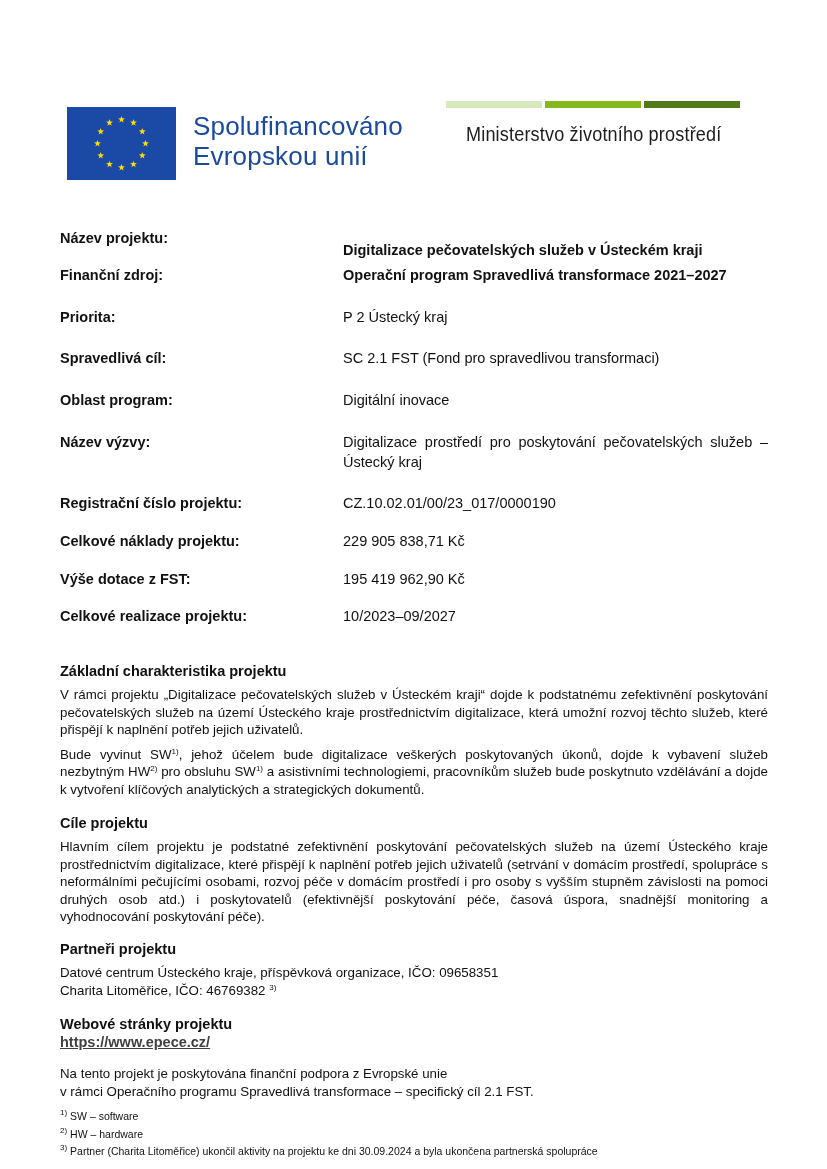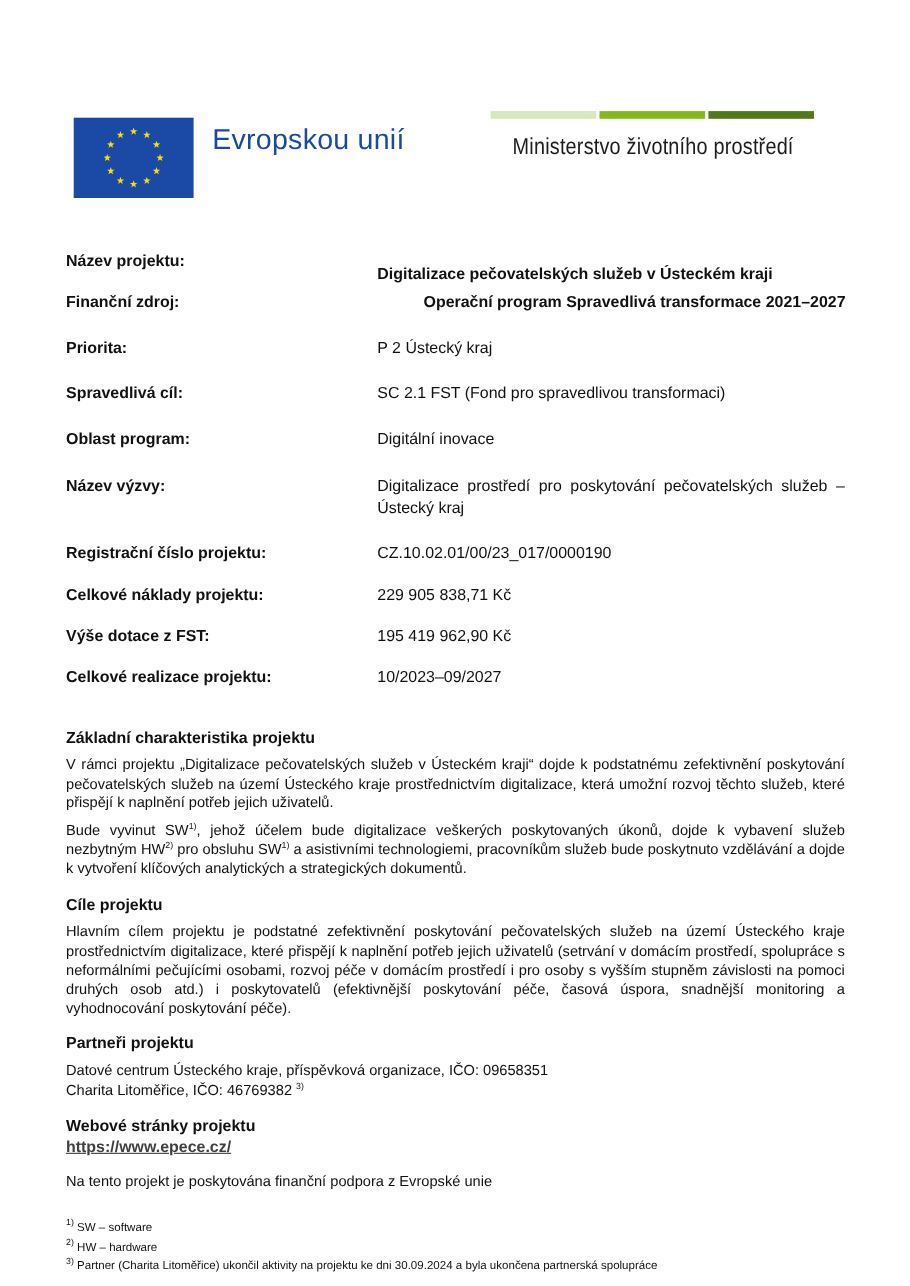--- a/index.html
+++ b/index.html
@@ -49,38 +49,39 @@
       <polygon points="66.50,53.68 67.35,56.12 69.92,56.17 67.87,57.73 68.62,60.20 66.50,58.72 64.38,60.20 65.13,57.73 63.08,56.17 65.65,56.12" fill="#ffdd00"></polygon>
       <polygon points="54.50,56.90 55.35,59.34 57.92,59.39 55.87,60.94 56.62,63.41 54.50,61.94 52.38,63.41 53.13,60.94 51.08,59.39 53.65,59.34" fill="#ffdd00"></polygon>
       <polygon points="42.50,53.68 43.35,56.12 45.92,56.17 43.87,57.73 44.62,60.20 42.50,58.72 40.38,60.20 41.13,57.73 39.08,56.17 41.65,56.12" fill="#ffdd00"></polygon>
       <polygon points="33.72,44.90 34.56,47.34 37.14,47.39 35.08,48.94 35.83,51.41 33.72,49.94 31.60,51.41 32.35,48.94 30.29,47.39 32.87,47.34" fill="#ffdd00"></polygon>
       <polygon points="30.50,32.90 31.35,35.34 33.92,35.39 31.87,36.94 32.62,39.41 30.50,37.94 28.38,39.41 29.13,36.94 27.08,35.39 29.65,35.34" fill="#ffdd00"></polygon>
       <polygon points="33.72,20.90 34.56,23.34 37.14,23.39 35.08,24.94 35.83,27.41 33.72,25.94 31.60,27.41 32.35,24.94 30.29,23.39 32.87,23.34" fill="#ffdd00"></polygon>
       <polygon points="42.50,12.12 43.35,14.55 45.92,14.60 43.87,16.16 44.62,18.63 42.50,17.16 40.38,18.63 41.13,16.16 39.08,14.60 41.65,14.55" fill="#ffdd00"></polygon>
     </svg>
 </div>
 <div class="abs eu-text" style="color: rgb(26, 74, 158);">
+  <div>Spolufinancováno</div>
   <div>Evropskou unií</div>
 </div>
 
 <div class="abs mzp-bars">
   <div class="bar" style="background: rgb(216, 232, 189);"></div>
   <div class="bar" style="background: rgb(132, 184, 28);"></div>
   <div class="bar" style="background: rgb(82, 122, 27);"></div>
 </div>
 <div class="abs mzp-text">Ministerstvo životního prostředí</div>
 
 <div>
   <div class="info-row" style="top:228px;">
     <span class="info-label">Název projektu:</span>
     <span class="info-value bold" style="text-align-last: left; margin-top: 12px;">Digitalizace pečovatelských služeb v Ústeckém kraji</span>
   </div>
   <div class="info-row" style="top:265px;">
     <span class="info-label">Finanční zdroj:</span>
-    <span class="info-value bold" style="text-align-last: left; margin-left: 42px;">Operační program Spravedlivá transformace 2021–2027</span>
+    <span class="info-value bold" style="text-align-last: left;">Operační program Spravedlivá transformace 2021–2027</span>
   </div>
   <div class="info-row" style="top:307px;">
     <span class="info-label">Priorita:</span>
     <span class="info-value" style="text-align-last: left;">P 2 Ústecký kraj</span>
   </div>
   <div class="info-row" style="top:348px;">
     <span class="info-label">Spravedlivá cíl:</span>
     <span class="info-value" style="text-align-last: left;">SC 2.1 FST (Fond pro spravedlivou transformaci)</span>
   </div>
   <div class="info-row" style="top:390px;">
@@ -126,19 +127,20 @@
   <div><span>Charita Litoměřice, IČO: 46769382</span> <sup>3)</sup></div>
 </div>
 
 <div class="section" style="top:1014px;">
   <h2 style="margin:0;">Webové stránky projektu</h2>
   <a class="link" href="#" style="color: #404040;">https://www.epece.cz/</a>
 </div>
 
 <div class="funding">
   <div>Na tento projekt je poskytována finanční podpora z Evropské unie</div>
+  <div>v rámci Operačního programu Spravedlivá transformace – specifický cíl 2.1 FST.</div>
 </div>
 
 <div class="footnotes">
   <div><sup>1)</sup> <span>SW – software</span></div>
   <div><sup>2)</sup> <span>HW – hardware</span></div>
   <div><sup>3)</sup> <span>Partner (Charita Litoměřice) ukončil aktivity na projektu ke dni 30.09.2024 a byla ukončena partnerská spolupráce</span></div>
 </div>
 
 </body></html>

